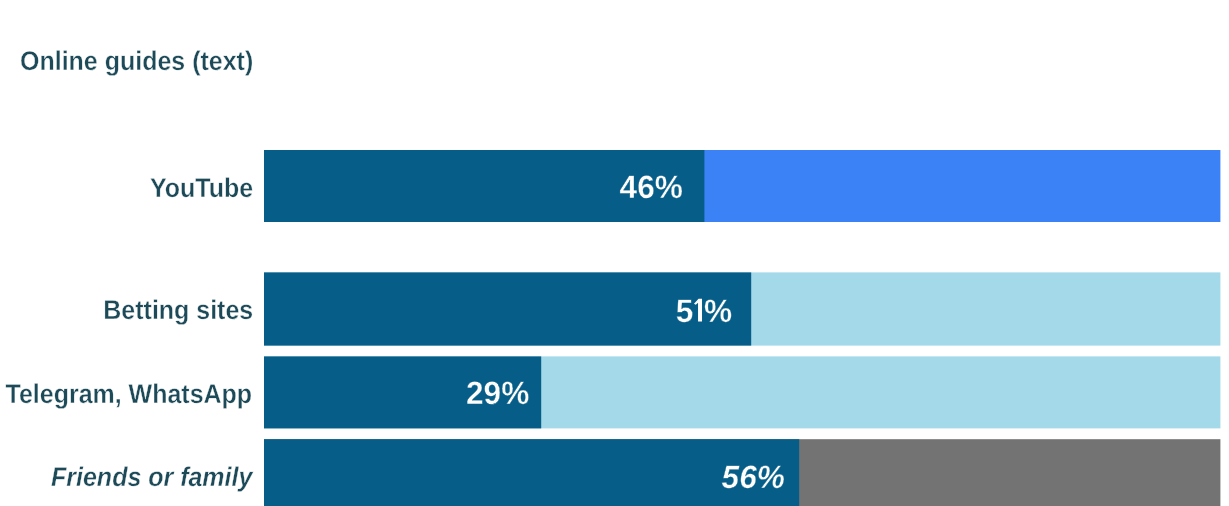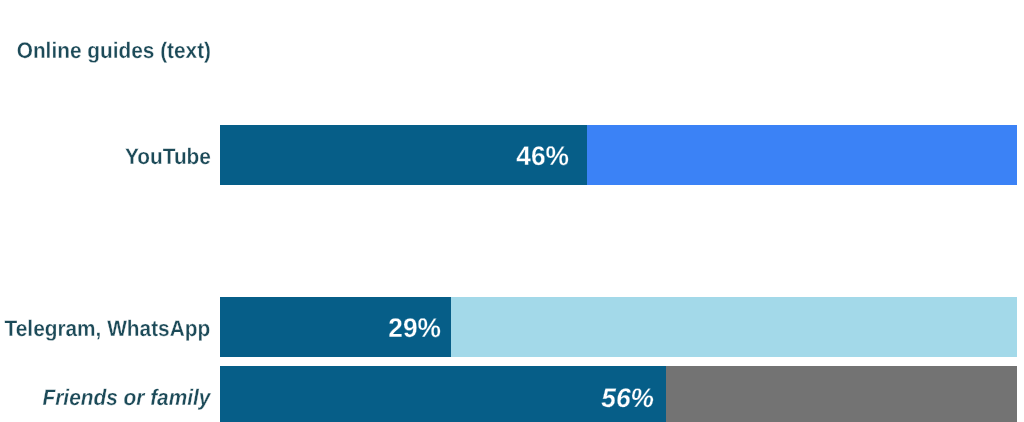--- a/index.html
+++ b/index.html
@@ -104,20 +104,29 @@
 
     <div class="bar-row" style="top: 76.65px; height: 60.8px; margin-top: 36px;">
       <div class="category-label" style="right: 813.4px; top: 20.95px; color: rgb(28, 74, 88);">YouTube</div>
       <div class="bar-track" style="left: 220.3px; width: 796.3px; height: 60.8px; background: #3b82f6;">
         <div class="bar-fill" style="width: 366.298px; background: rgb(6, 94, 136);"></div>
         <div class="value-label" style="right: 447.702px; top: 18.5px; color: rgb(255, 255, 255); -webkit-text-stroke: 0.3px rgb(6, 94, 136);">46%</div>
       </div>
     </div>
 
 
+    <div class="bar-row" style="top: 215.35px; height: 60.8px;">
+      <div class="category-label" style="right: 813.4px; top: 20.95px; color: rgb(28, 74, 88);">Betting sites</div>
+      <div class="bar-track" style="left: 220.3px; width: 796.3px; height: 60.8px; background: rgb(163, 217, 233);">
+        <div class="bar-fill" style="width: 406.113px; background: rgb(6, 94, 136);"></div>
+        <div class="value-label" style="right: 406.287px; top: 18.5px; color: rgb(255, 255, 255); -webkit-text-stroke: 0.3px rgb(6, 94, 136);">5<span class="glyph-one"><svg width="9" height="19" viewBox="0 0 9 19" aria-hidden="true">
+                <path d="M0.55 4.15 L4.45 0 L7.4 0 L7.4 19 L4.0 19 L4.0 3.25 L2.1 4.95 Z" fill="currentColor"></path>
+              </svg></span>%</div>
+      </div>
+    </div>
 
     <div class="bar-row" style="top: 284.7px; height: 60.8px;">
       <div class="category-label" style="right: 813.4px; top: 20.95px; color: rgb(28, 74, 88);">Telegram, WhatsApp</div>
       <div class="bar-track" style="left: 220.3px; width: 796.3px; height: 60.8px; background: rgb(163, 217, 233);">
         <div class="bar-fill" style="width: 230.927px; background: rgb(6, 94, 136);"></div>
         <div class="value-label" style="right: 575.973px; top: 18.5px; color: rgb(255, 255, 255); -webkit-text-stroke: 0.3px rgb(6, 94, 136);">29%</div>
       </div>
     </div>
 
     <div class="bar-row" style="top: 354.05px; height: 60.8px; font-style: italic;">

